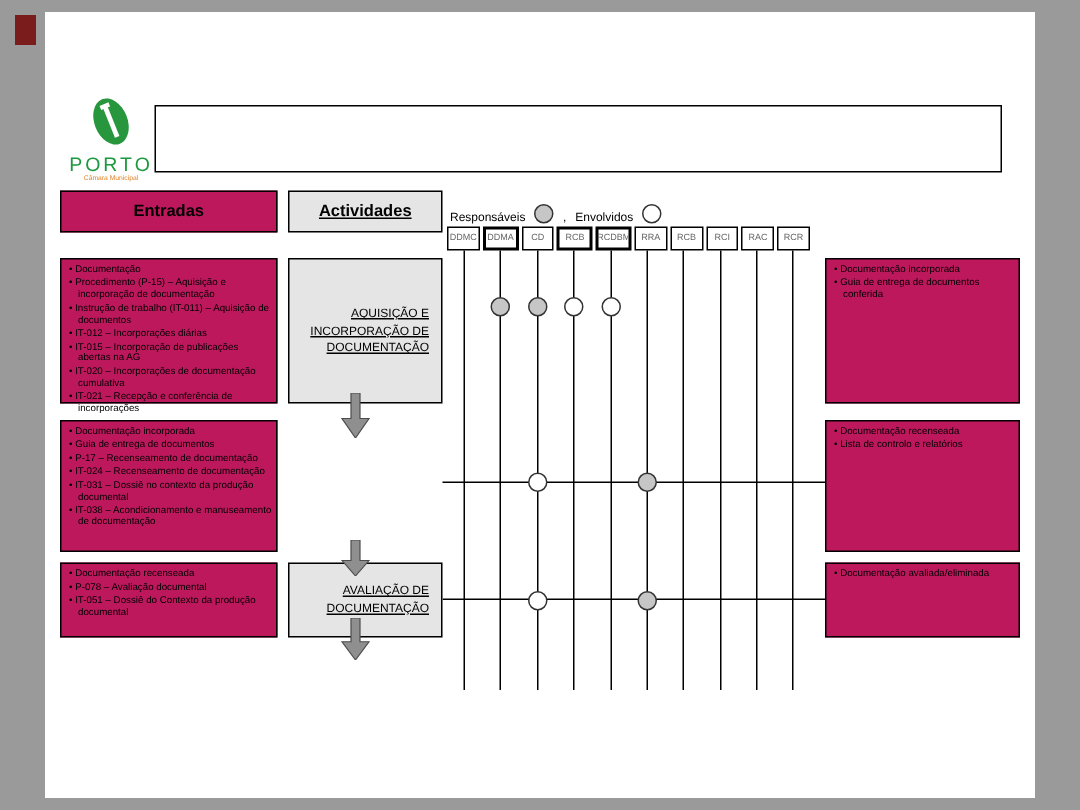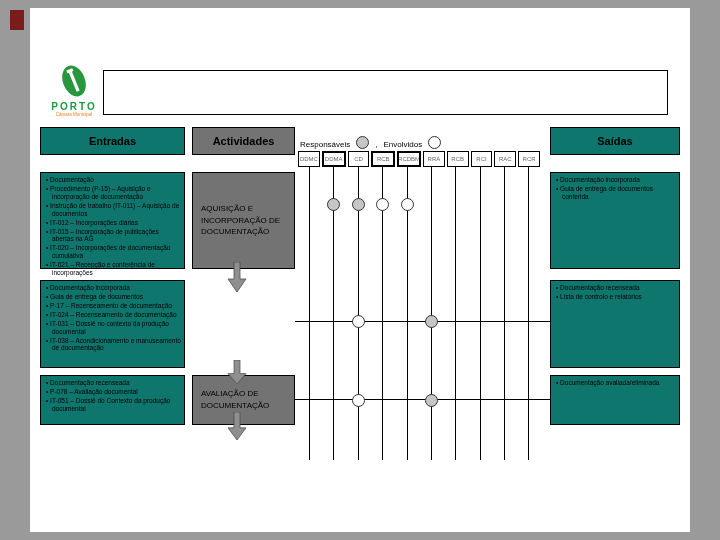--- a/index.html
+++ b/index.html
@@ -2,46 +2,46 @@
 <html><head>
 <meta charset="utf-8">
 <style>
   html,body{margin:0;padding:0;}
   body{font-family:"Liberation Sans",sans-serif;}
   .screen{position:relative;width:720px;height:540px;background:#9a9a9a;overflow:hidden;}
   .slide{position:absolute;left:30px;top:8px;width:660px;height:524px;background:#ffffff;}
   .abs{position:absolute;box-sizing:border-box;}
   .corner{position:absolute;left:10px;top:10px;width:14px;height:20px;background:#7b1c1c;}
   .box{border:1px solid #000;box-sizing:border-box;}
-  .green{background:#0f766e;}
-  .yellow{background:#737373;}
+  .green{background:#be185d;}
+  .yellow{background:#e5e5e5;text-decoration:underline;}
   .hdr{display:flex;align-items:center;justify-content:center;font-weight:bold;font-size:11px;color:#000;}
   .titlebox{left:73px;top:62px;width:565px;height:45px;border:1px solid #000;}
   .titlerow{height:22px;display:flex;align-items:center;justify-content:center;font-weight:bold;box-sizing:border-box;}
   .titlerow.first{border-bottom:1px solid #000;font-size:11.5px;letter-spacing:.3px;}
   .titlerow.second{height:21px;font-size:10.5px;letter-spacing:.2px;}
   .logo{left:14px;top:56px;width:60px;height:54px;text-align:center;}
-  .logo-name{font-size:10px;font-weight:bold;color:#1d9a3f;letter-spacing:2px;line-height:1;}
+  .logo-name{font-size:13px;font-weight:normal;color:#1d9a3f;letter-spacing:2px;line-height:1;}
   .logo-sub{font-size:4.5px;color:#e08428;line-height:1.3;}
   .legend{left:270px;top:121px;width:248px;height:20px;display:flex;align-items:flex-end;font-size:8px;color:#000;gap:6px;}
   .circ{width:13px;height:13px;border:1px solid #333;border-radius:50%;box-sizing:border-box;flex:0 0 auto;}
   .circ.filled{background:#c6c6c6;}
   .circ.open{background:#ffffff;}
   .laneheads{left:268px;top:143px;width:242px;height:16px;display:flex;gap:2px;}
   .lanebox{flex:1;border:1px solid #000;box-sizing:border-box;display:flex;align-items:center;justify-content:center;font-size:6px;color:#666;background:#fff;overflow:hidden;}
   .lanebox.thick{border-width:2px;}
   .vline{position:absolute;width:1px;background:#000;top:159px;height:293px;}
   .hline{position:absolute;height:1px;background:#000;left:265px;width:255px;}
   .marker{position:absolute;width:13px;height:13px;border:1px solid #333;border-radius:50%;box-sizing:border-box;}
   .marker.filled{background:#c6c6c6;}
   .marker.open{background:#ffffff;}
   .bullets{list-style:none;margin:0;padding:3px 3px 0 5px;font-size:6.5px;line-height:1.22;color:#000;}
   .bullets li{padding-left:6px;text-indent:-6px;margin-bottom:1px;}
   .bullets li::before{content:"• ";}
-  .activity{display:flex;align-items:center;justify-content:center;text-align:left;font-size:8px;line-height:1.45;color:#000;padding:0 8px;}
+  .activity{display:flex;align-items:center;justify-content:center;text-align:right;font-size:8px;line-height:1.45;color:#000;padding:0 8px;}
   .arrow{position:absolute;left:196px;width:22px;}
 </style>
 </head>
 <body>
 
 <div class="screen">
   <div class="corner"></div>
 
   <div class="slide">
 
@@ -55,21 +55,20 @@
       </svg>
       <div class="logo-name">PORTO</div>
       <div class="logo-sub">Câmara Municipal</div>
     </div>
 
     <div class="abs titlebox">
     </div>
 
     <div class="abs box green hdr" style="left:10px;top:119px;width:145px;height:28px;">Entradas</div>
     <div class="abs box yellow hdr" style="left:162px;top:119px;width:103px;height:28px;">Actividades</div>
-    <div class="abs box green hdr" style="left:520px;top:119px;width:130px;height:28px;">Saídas</div>
 
     <div class="abs legend">
       <span>Responsáveis</span>
       <span class="circ filled"></span>
       <span>,</span>
       <span>Envolvidos</span>
       <span class="circ open"></span>
     </div>
 
     <div class="abs laneheads">

